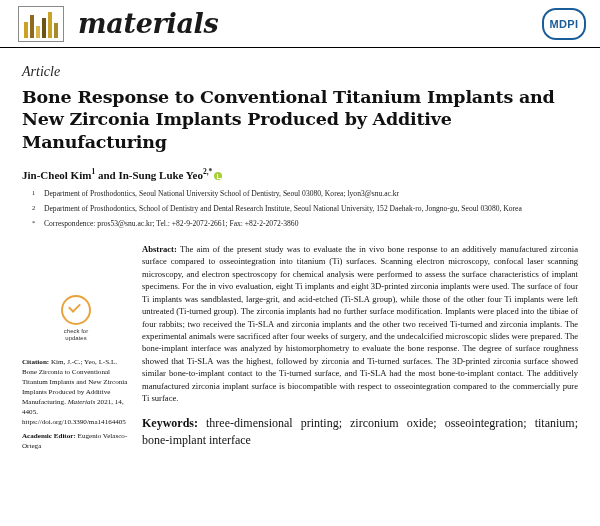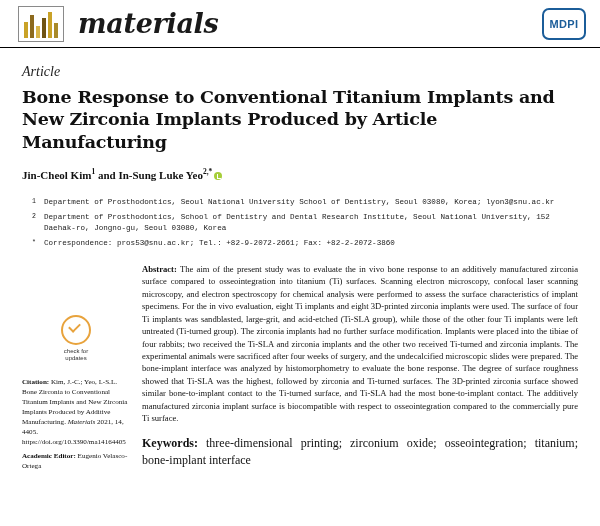--- a/index.html
+++ b/index.html
@@ -68,21 +68,21 @@
     color: #1a1a1a;
     letter-spacing: -0.3px;
   }
   .mdpi-logo {
     position: absolute;
     right: 14px;
     top: 8px;
     width: 40px;
     height: 28px;
     border: 2px solid #1b5d99;
-    border-radius: 7px;
+    border-radius: 14px;
     color: #1b5d99;
     font-family: "Liberation Sans", sans-serif;
     font-size: 11px;
     font-weight: 700;
     display: flex;
     align-items: center;
     justify-content: center;
     letter-spacing: 0.4px;
   }
 
@@ -128,26 +128,25 @@
   .orcid::after {
     content: "";
     position: absolute;
     left: 2.5px; top: 2px;
     width: 3px; height: 4px;
     border-left: 1.2px solid #ffffff;
     border-bottom: 1.2px solid #ffffff;
   }
 
   .affiliations {
-    margin-top: 16px;
+    margin-top: 7px;
     margin-left: 10px;
     font-size: 7.6px;
     line-height: 1.45;
     color: #222;
-    font-family: Liberation Mono, monospace;
   }
   .aff-row {
     display: flex;
     margin-bottom: 4px;
   }
   .aff-num {
     width: 12px;
     flex: none;
     font-size: 6.5px;
     padding-top: 0.5px;
@@ -244,21 +243,21 @@
       </div>
     </div>
     <div class="journal-name">materials</div>
     <div class="mdpi-logo">MDPI</div>
   </div>
 
   <div class="content">
 
     <div class="article-type">Article</div>
 
-    <h1 class="title">Bone Response to Conventional Titanium Implants and New Zirconia Implants Produced by Article Manufacturing</h1>
+    <h1 class="title">Bone Response to Conventional Titanium Implants and New Zirconia Implants Produced by Additive Manufacturing</h1>
 
     <div class="authors">
       <span>Jin-Cheol Kim</span><sup>1</sup><span> and </span><span>In-Sung Luke Yeo</span><sup>2,*</sup><span class="orcid"></span>
     </div>
 
     <div class="affiliations">
       <div class="aff-row">
         <div class="aff-num">1</div>
         <div class="aff-text">Department of Prosthodontics, Seoul National University School of Dentistry, Seoul 03080, Korea; lyon3@snu.ac.kr</div>
       </div>

